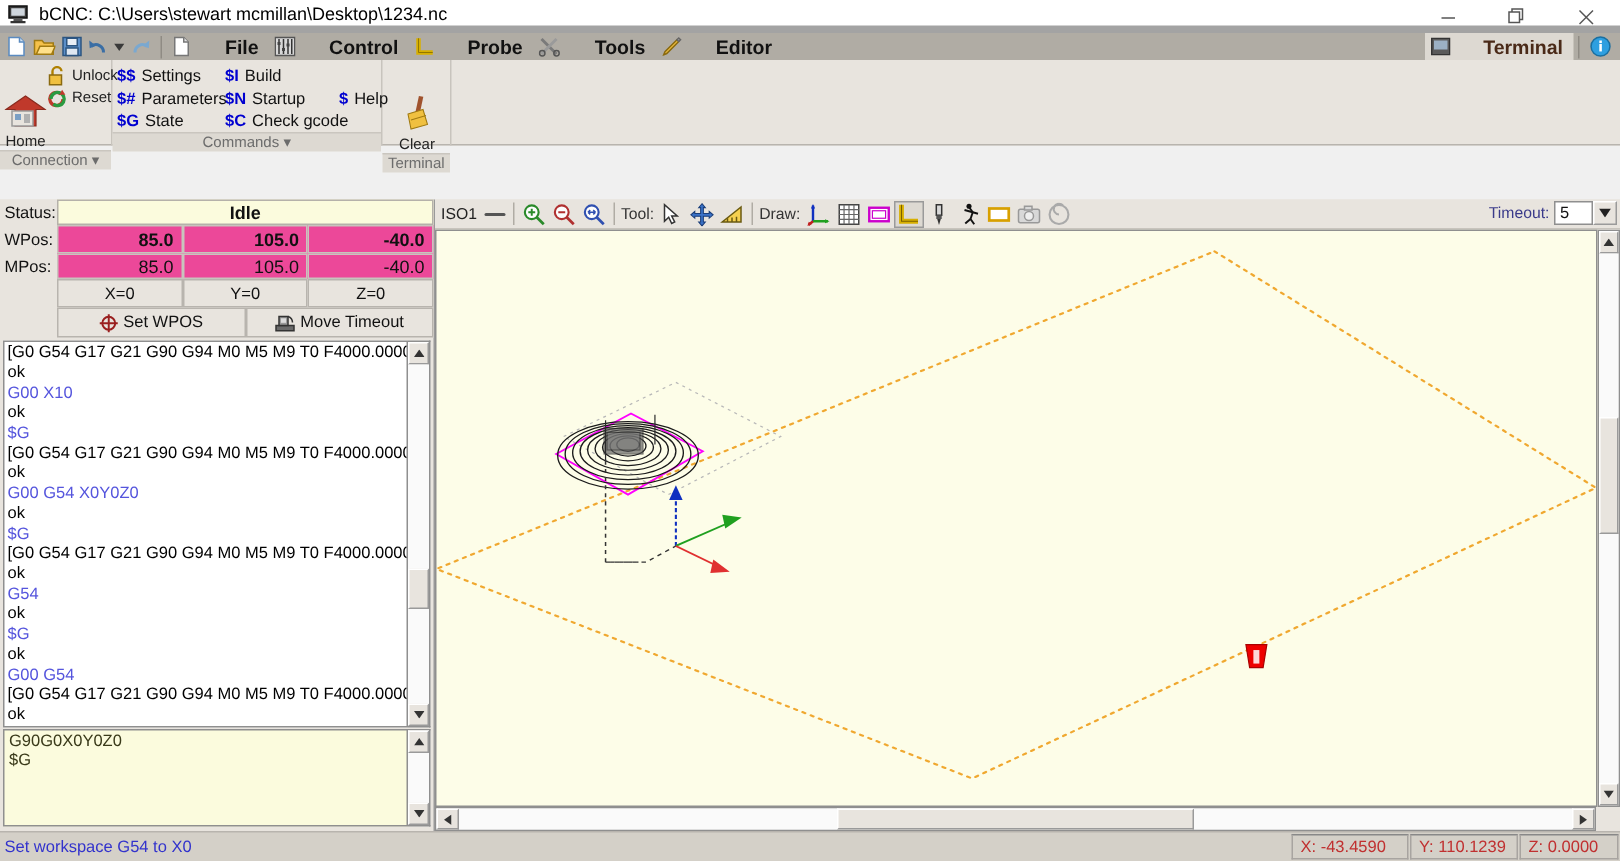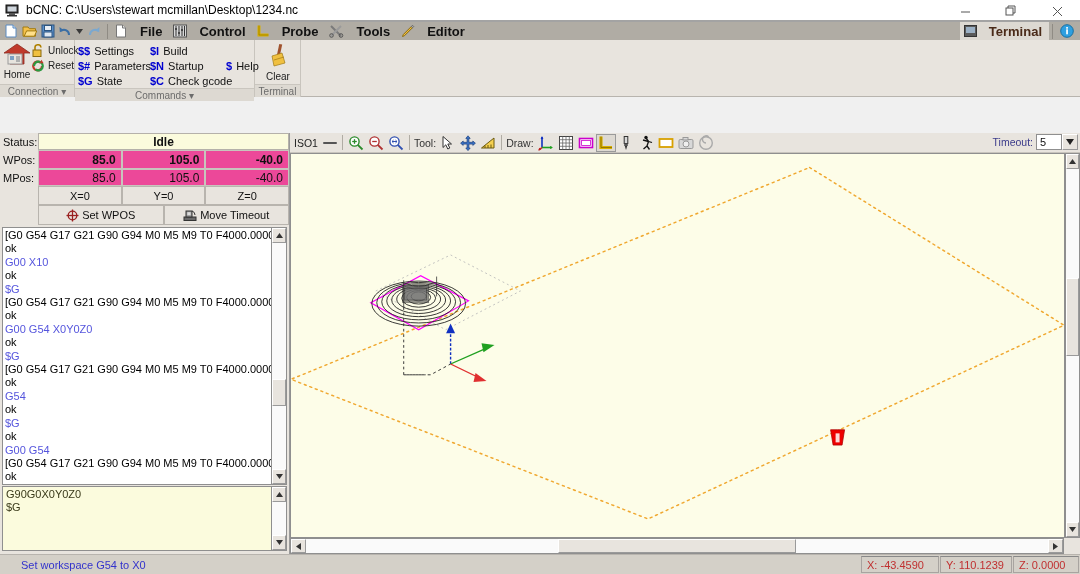--- a/index.html
+++ b/index.html
@@ -16,21 +16,21 @@
     width: 1080px; height: 574px;
     background: #f0f0f0;
     display: flex; flex-direction: column;
   }
 
   
   .titlebar {
     height: 22px; min-height: 22px;
     background: #ffffff;
     display: flex; align-items: center;
-    border-bottom: 2px solid #a3a3a3;
+    border-bottom: 5px solid #a3a3a3;
     position: relative;
   }
   .titlebar-icon {
     width: 18px; height: 16px; margin-left: 4px; margin-right: 4px;
     position: relative; flex: 0 0 auto;
   }
   .titlebar-text {
     font-size: 12px; color: #000; font-family: "Liberation Sans", sans-serif;
     white-space: nowrap;
   }
@@ -63,35 +63,35 @@
   }
   .rib-body { flex: 1; display: flex; align-items: flex-start; padding: 2px 3px 0 3px; }
   .rib-title {
     height: 13px; line-height: 13px;
     font-size: 10px; color: #6c6c6c; text-align: center;
     background: #ddd9d2;
     border-top: 1px solid #cac6bf;
   }
   .rib-btn {
     display: flex; flex-direction: column; align-items: center; justify-content: flex-start;
-    width: 38px; cursor: default; padding-top: 1px;
+    width: 38px; cursor: default; padding-top: 1px; margin-top: 20px;
   }
   .rib-btn .lbl { font-size: 10px; color: #222; margin-top: 1px; }
   .rib-stack { display: flex; flex-direction: column; justify-content: center; padding-top: 2px; }
   .rib-mini { display: flex; align-items: center; height: 15px; }
   .rib-mini .lbl { font-size: 10px; color: #222; margin-left: 3px; white-space: nowrap; }
   .cmd-col { display: flex; flex-direction: column; padding-top: 1px; }
   .cmd-item { display: flex; align-items: center; height: 15px; white-space: nowrap; }
   .cmd-code { font-weight: bold; color: #0000d0; font-size: 11px; font-family: "Liberation Sans", sans-serif; }
   .cmd-lbl { color: #111; font-size: 11px; margin-left: 4px; }
   .menu-item {
     display: flex; align-items: center; height: 18px; padding: 0 7px 0 4px;
     font-weight: bold; font-size: 13px; color: #111; white-space: nowrap;
   }
-  .menu-item .mtxt { margin-left: 12px; }
+  .menu-item .mtxt { margin-left: 22px; }
   .menu-active { background: #ddd9d2; color: #4a2a18; }
 
   
   .main { flex: 1; display: flex; min-height: 0; margin-top: 36px; }
   .left { width: 290px; min-width: 290px; display: flex; flex-direction: column;
           background: #e8e4de; border-right: 1px solid #9a9a9a; }
   .right { flex: 1; display: flex; flex-direction: column; min-width: 0; background: #e8e4de; }
 
   
   .dro { background: #e8e4de; padding: 0; }
@@ -150,21 +150,21 @@
   
   .cmdrow { height: 18px; min-height: 18px; display: flex; align-items: center; margin: 2px 2px 0 2px; }
   .cmdlabel { color: #3333cc; font-size: 11.5px; margin-right: 4px; }
   .cmdinput { flex: 1; height: 16px; background: #fff; border: 1px solid #8f8f8f;
               display: flex; align-items: center; padding-left: 2px; }
   .caret { width: 1px; height: 12px; background: #000; }
 
   
   .statusbar { height: 20px; min-height: 20px; background: #d4d0c8; display: flex;
                align-items: center; border-top: 1px solid #b8b4ae; }
-  .sb-msg { color: #3333cc; font-size: 11px; padding-left: 21px; flex: 1; }
+  .sb-msg { color: #3333cc; font-size: 11px; padding-left: 3px; flex: 1; }
   .coordbox { border: 1px solid #a8a4a0; border-top-color: #888; margin-right: 1px;
               height: 17px; display: flex; align-items: center; padding: 0 5px;
               color: #c03030; font-size: 11px; white-space: nowrap; background: #d4d0c8; }
 
   
   .cnctool { height: 20px; min-height: 20px; background: #e8e4de; display: flex;
              align-items: center; padding: 0 2px; position: relative;
              border-bottom: 1px solid #c8c4bd; }
   .tb-sep { width: 1px; height: 15px; background: #b0aca4; margin: 0 3px; }
   .tb-lbl { font-size: 10.5px; color: #333; margin: 0 2px 0 1px; }

